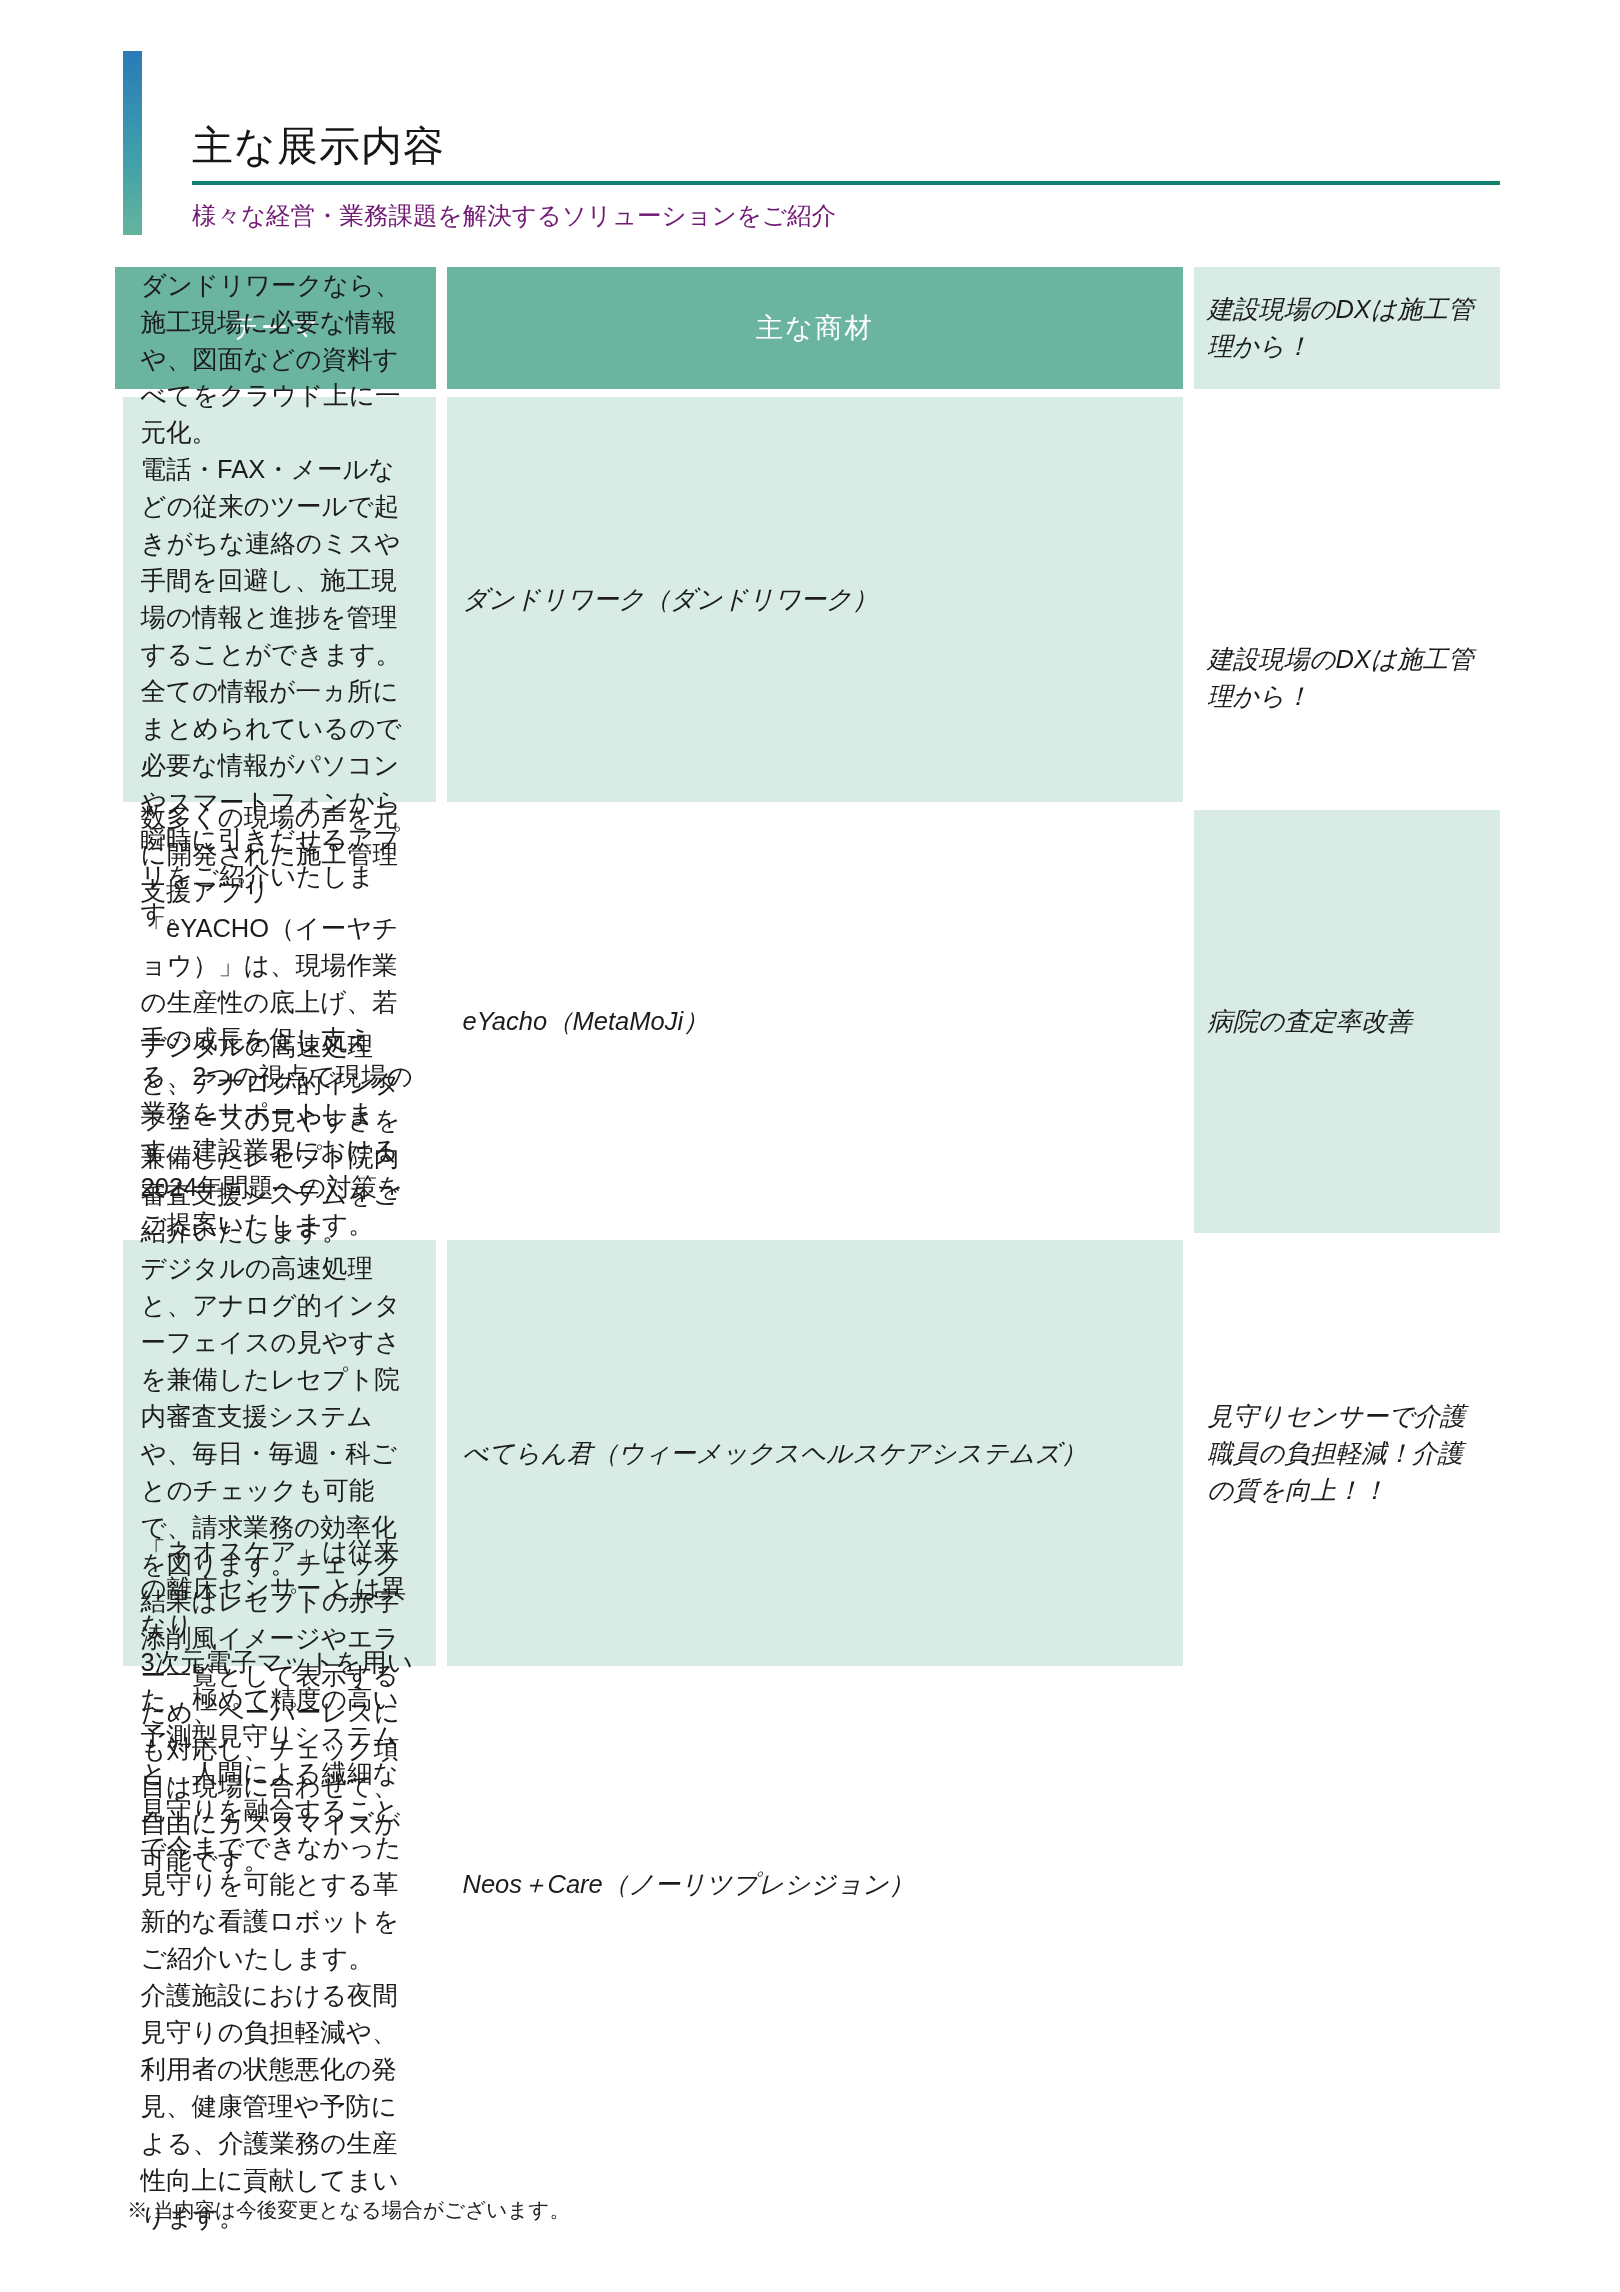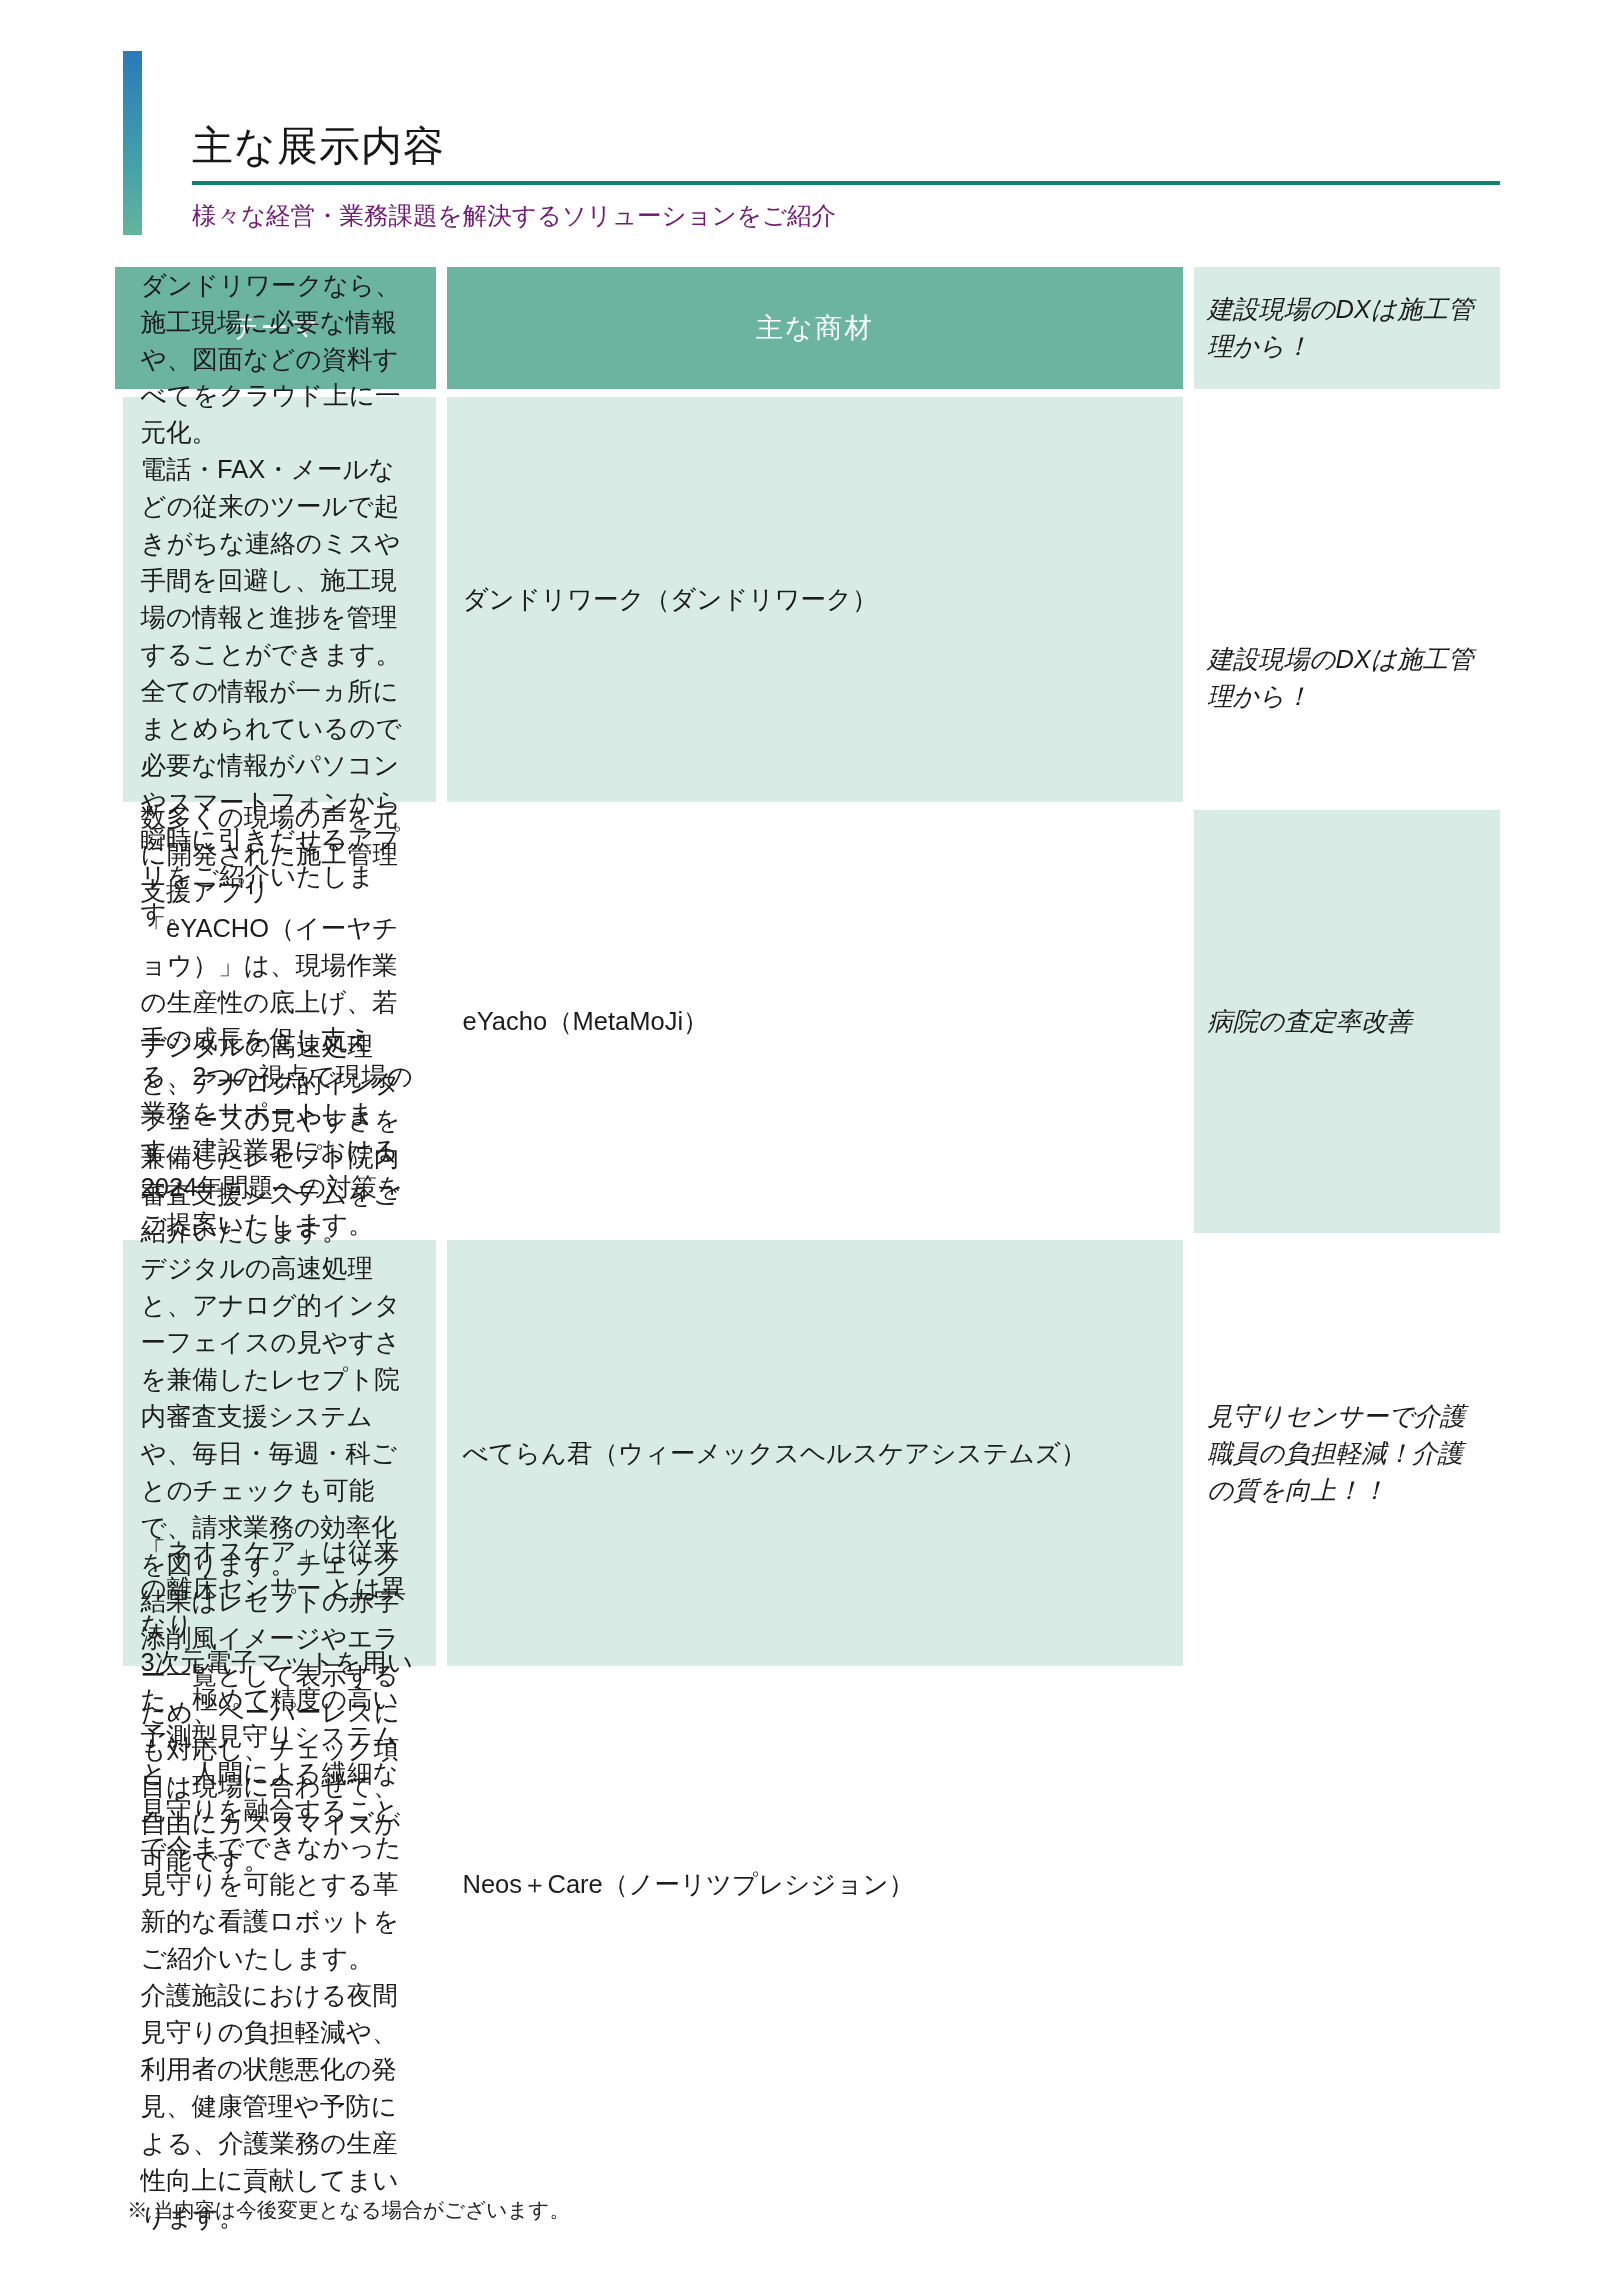--- a/index.html
+++ b/index.html
@@ -65,21 +65,21 @@
   }
   .cell {
     display: flex;
     align-items: center;
     font-size: 25.5px;
     line-height: 1.45;
   }
   .cell.shaded { background: #d8ece5; }
   .cell-theme    { padding: 0 13.7px; font-style: italic; }
   .cell-overview { padding: 9.8px 17.6px; margin-left: 8px; }
-  .cell-product  { padding: 0 15.7px; }
+  .cell-product  { padding: 0 15.7px; font-style: italic; }
   .cell-overview .txt { white-space: pre-wrap; }
   .cell .txt { width: 100%; }
   .push-down { padding-top: 157px; }
 
   
   .footnote {
     position: absolute;
     left: 127px; top: 2196px;
     font-size: 20.6px;
     color: #222222;

